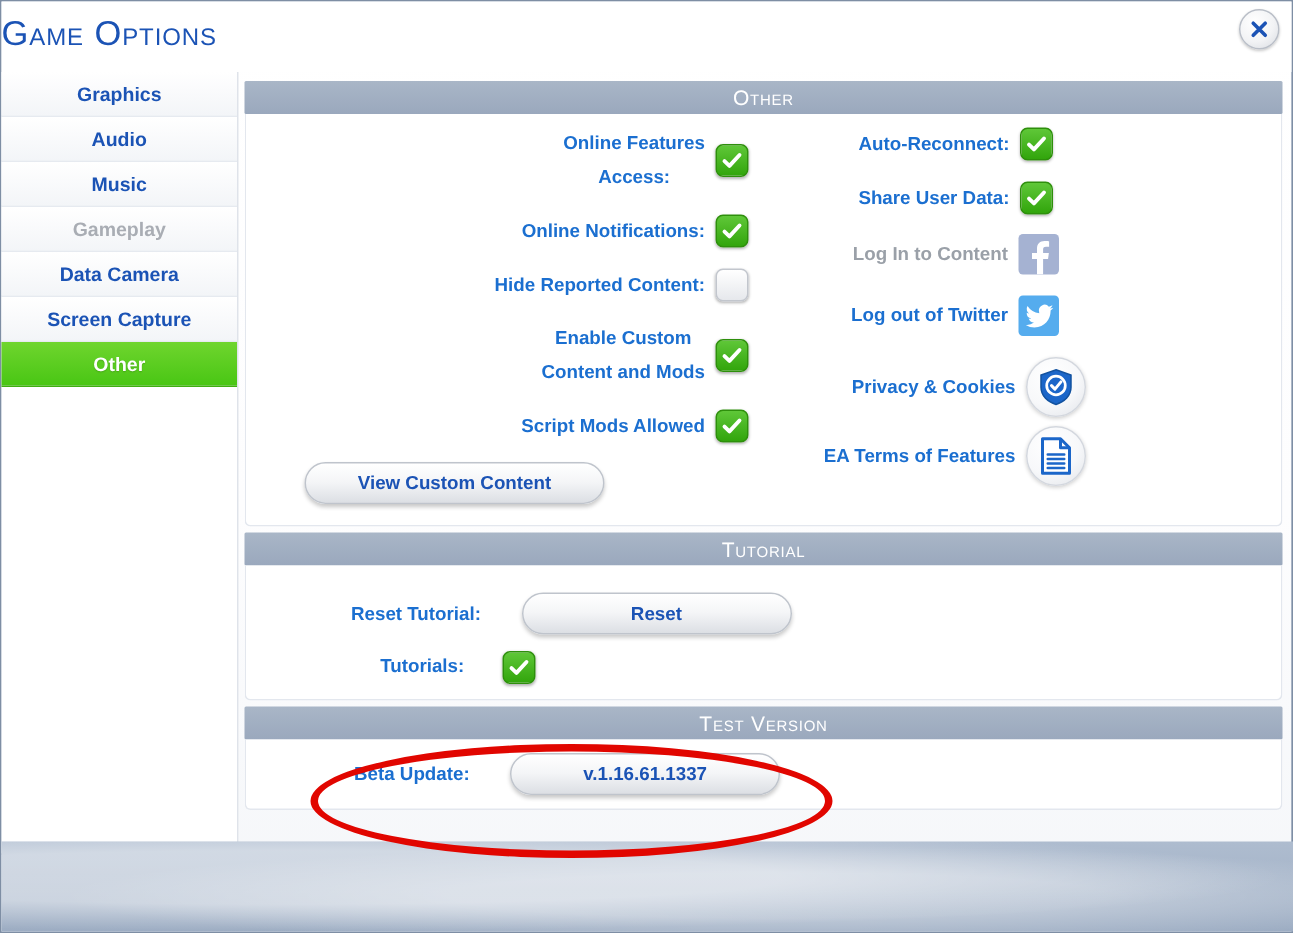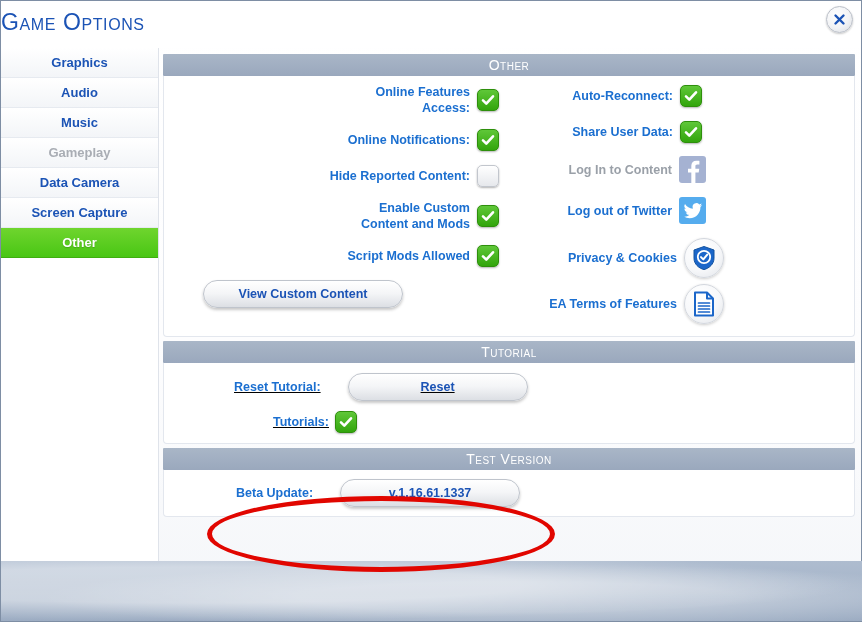--- a/index.html
+++ b/index.html
@@ -153,23 +153,23 @@
     justify-content: flex-end;
     padding-right: 10px;
     margin-bottom: 12px;
     min-height: 24px;
   }
 
   .opt-label {
     font-size: 12.5px;
     font-weight: bold;
     color: #1b6fd0;
-    text-align: right;
+    text-align: center;
     margin-right: 7px;
-    line-height: 16px;
+    line-height: 23px;
     white-space: pre-line;
   }
   .opt-label.dim { color: #9aa0a8; }
 
   
   .checkbox {
     width: 22px; height: 22px;
     border-radius: 5px;
     flex: 0 0 22px;
     cursor: pointer;
@@ -441,21 +441,21 @@
                 </span>
               </div>
 
             </div>
           </div>
         </div>
       </div>
 
       <div class="section">
         <div class="section-header">Tutorial</div>
-        <div class="section-body" style="padding:10px 0 6px 0;text-decoration:underline;">
+        <div class="section-body" style="padding:18px 0 6px 0;">
 
           <div class="row-inline">
             <span class="opt-label">Reset Tutorial:</span>
             <div class="pill" style="width:180px;">
               <span>Reset</span>
             </div>
           </div>
 
           <div class="row-inline" style="padding-left:70px;margin-bottom:4px;">
             <span class="opt-label" style="width:95px;">Tutorials:</span>

